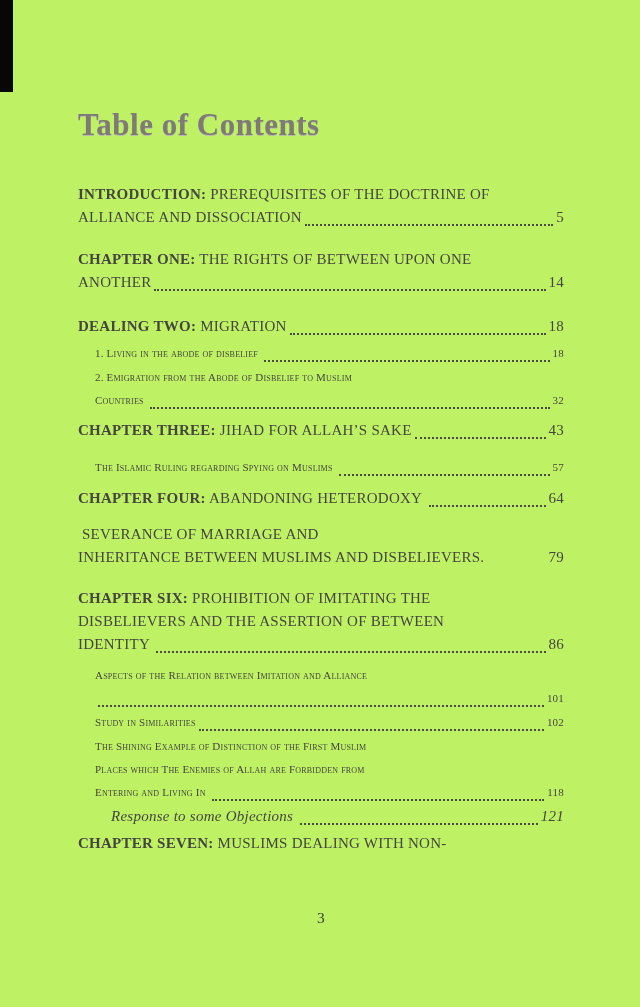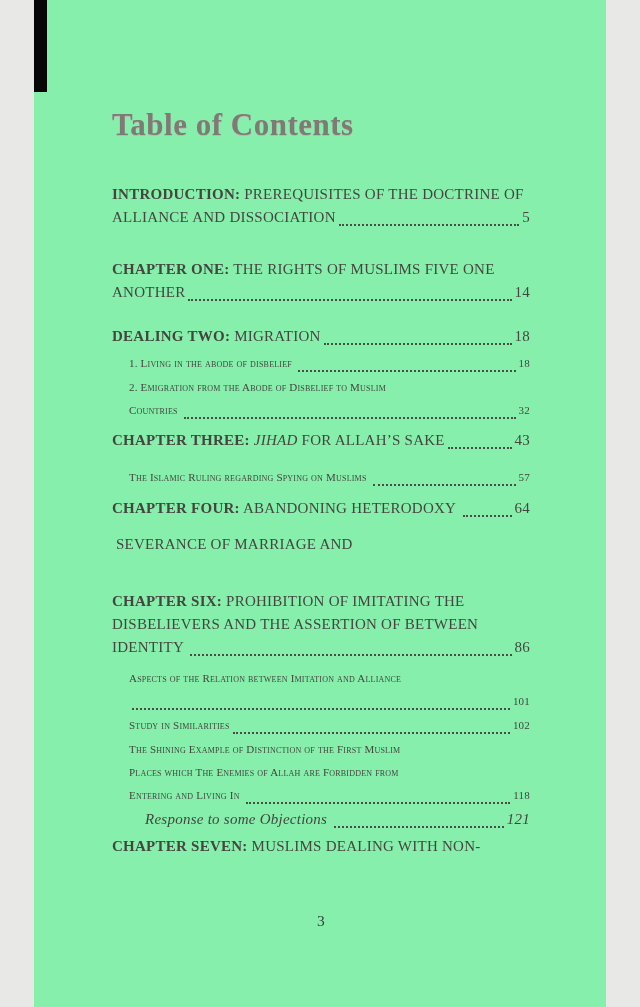--- a/index.html
+++ b/index.html
@@ -1,20 +1,20 @@
 <!DOCTYPE html>
 <html><head>
 <meta charset="utf-8">
 <style>
   html,body{margin:0;padding:0;background:#e8e8e6;}
   .page{
     position:relative;
-    width:572px;height:1007px;
+    width:640px;height:1007px;
     margin:0 auto;
-    background:#86efac;
+    background:#bef264;
     box-sizing:border-box;
     padding:104px 76px 0 78px;
     overflow:hidden;
     font-family:"Liberation Serif","DejaVu Serif",serif;
     color:#45453f;
   }
   .scan-bar{
     position:absolute;left:0;top:0;width:13px;height:92px;
     background:#070707;
   }
@@ -26,38 +26,38 @@
     color:#7d7b74;
     text-shadow:0 1px 0 #b9b7b0;
   }
   .row{
     display:flex;align-items:baseline;
     font-size:15px;line-height:23px;
     letter-spacing:.25px;
     white-space:pre;
   }
   .lbl{font-weight:bold;}
-  .ital{font-style:italic;}
+  .ital{}
   .row.italic-row{font-style:italic;}
   .sc{font-variant:small-caps;font-size:11px;letter-spacing:.2px;}
   .ind1{padding-left:17px;}
   .ind2{padding-left:33px;}
   .leader{
     flex:1;min-width:6px;
     border-bottom:2.6px dotted #4c4c46;
     margin:0 3px 4px 3px;
     align-self:stretch;
     height:18px;
   }
   .nodots .leader{border-bottom:none;}
   .pg{text-align:right;}
   .mt3{margin-top:3px;}  .mt6{margin-top:6px;}
   .mt7{margin-top:7px;}  .mt12{margin-top:12px;}
-  .mt13{margin-top:13px;}.mt18{margin-top:34px;}
-  .mt19{margin-top:28px;}.mt20{margin-top:20px;}
+  .mt13{margin-top:13px;}.mt18{margin-top:18px;}
+  .mt19{margin-top:18px;}.mt20{margin-top:20px;}
   .mt37{margin-top:37px;}
   .footer{
     margin-top:54px;
     text-align:center;
     font-size:15.5px;color:#3c3c38;
     letter-spacing:.5px;
   }
 </style>
 </head>
 <body>
@@ -70,21 +70,21 @@
   <div class="row mt37">
     <span class="lbl">INTRODUCTION:</span><span> PREREQUISITES OF THE DOCTRINE OF</span>
   </div>
   <div class="row">
     <span>ALLIANCE AND DISSOCIATION</span>
     <span class="leader"></span>
     <span class="pg">5</span>
   </div>
 
   <div class="row mt19">
-    <span class="lbl">CHAPTER ONE:</span><span> THE RIGHTS OF MUSLIMS FIVE ONE</span>
+    <span class="lbl">CHAPTER ONE:</span><span> THE RIGHTS OF BETWEEN UPON ONE</span>
   </div>
   <div class="row">
     <span>ANOTHER</span>
     <span class="leader"></span>
     <span class="pg">14</span>
   </div>
 
   <div class="row mt20">
     <span class="lbl">DEALING TWO:</span><span> MIGRATION</span>
     <span class="leader"></span>
@@ -116,20 +116,25 @@
   </div>
 
   <div class="row mt7">
     <span class="lbl">CHAPTER FOUR:</span><span> ABANDONING HETERODOXY </span>
     <span class="leader"></span>
     <span class="pg">64</span>
   </div>
 
   <div class="row mt12">
     <span> SEVERANCE OF MARRIAGE AND</span>
+  </div>
+  <div class="row nodots">
+    <span>INHERITANCE BETWEEN MUSLIMS AND DISBELIEVERS.</span>
+    <span class="leader"></span>
+    <span class="pg">79</span>
   </div>
 
   <div class="row mt18">
     <span class="lbl">CHAPTER SIX:</span><span> PROHIBITION OF IMITATING THE</span>
   </div>
   <div class="row">
     <span>DISBELIEVERS AND THE ASSERTION OF BETWEEN</span>
   </div>
   <div class="row">
     <span>IDENTITY </span>

